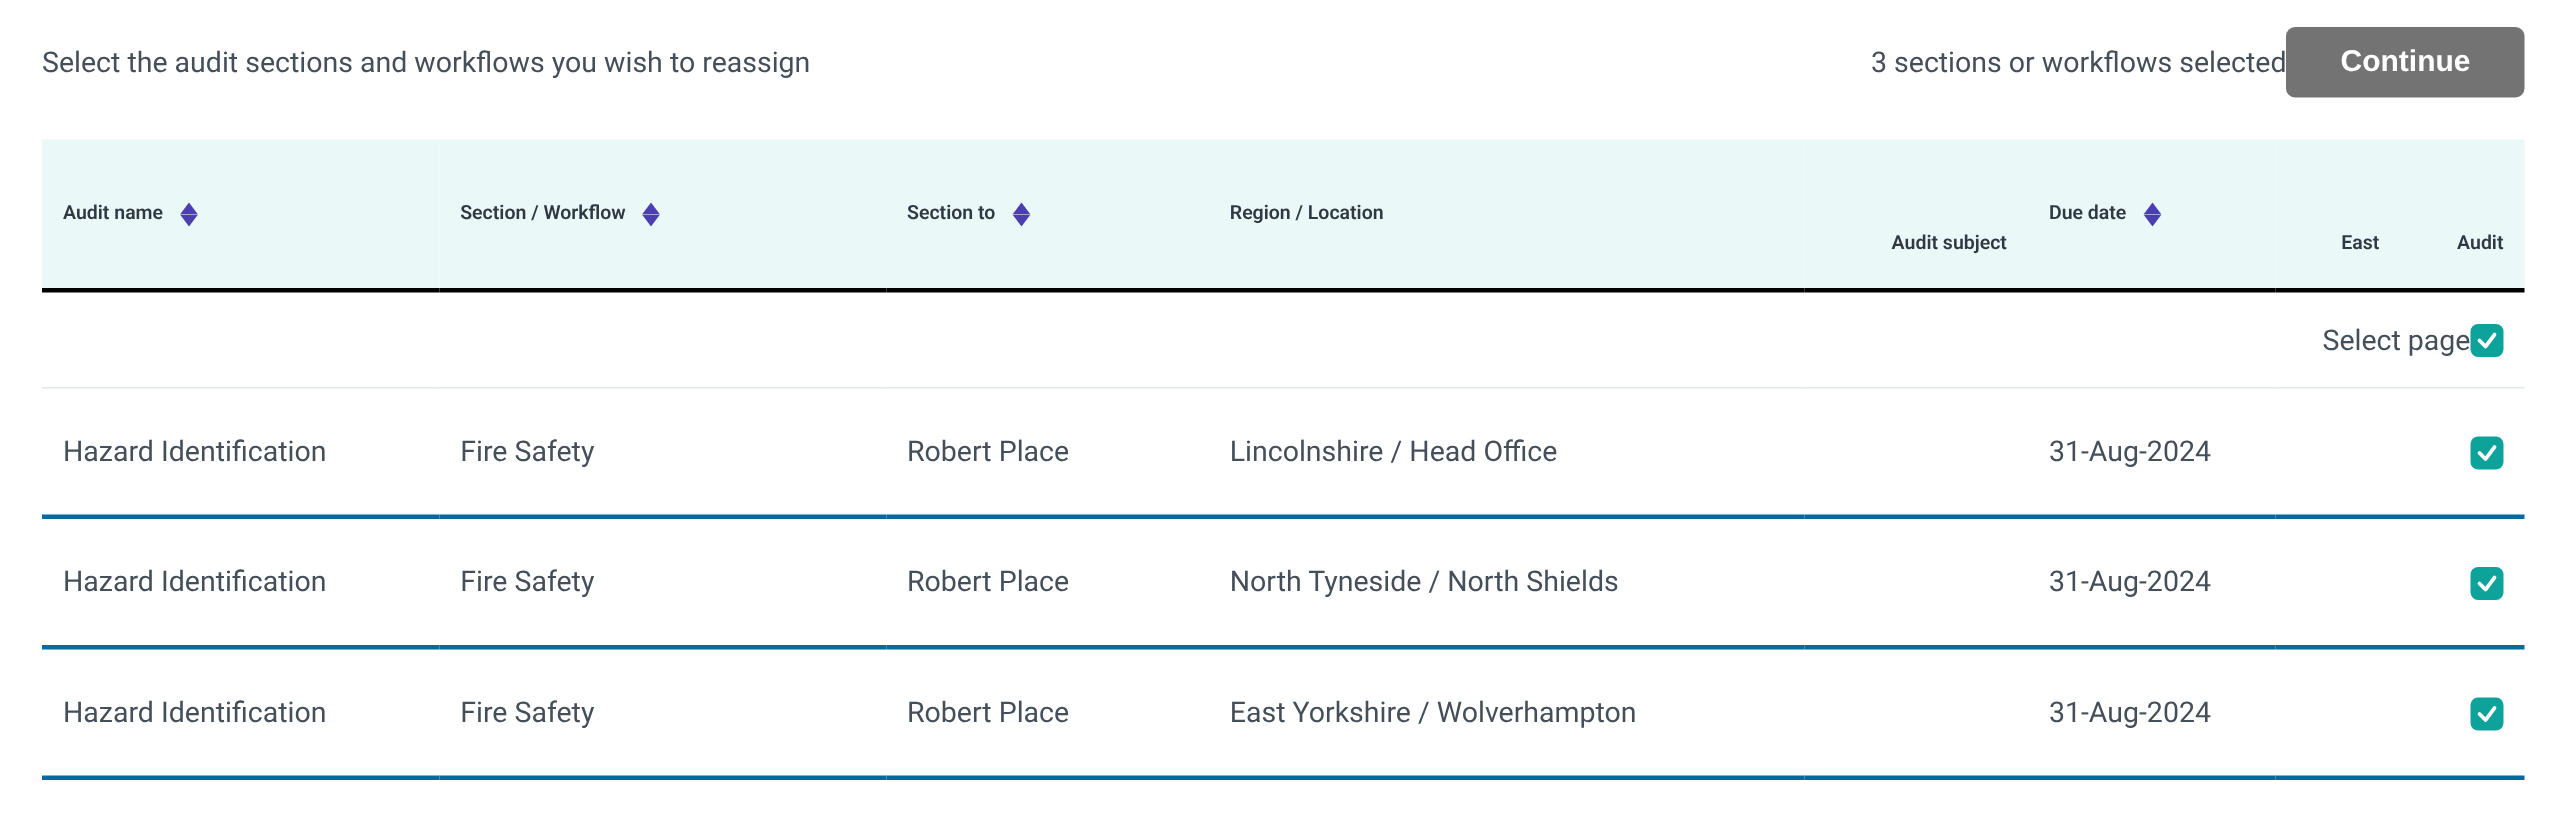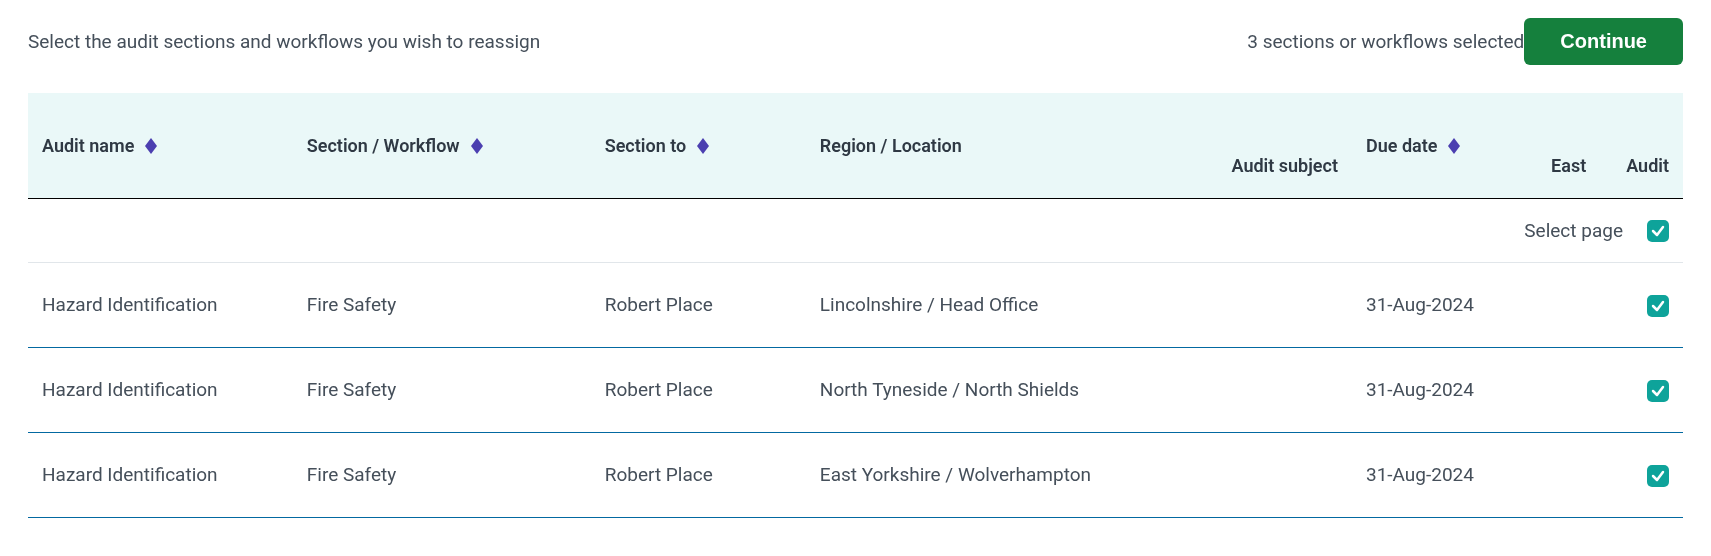--- a/index.html
+++ b/index.html
@@ -21,43 +21,43 @@
     color: #454f5a;
   }
   .top-right {
     display: flex;
     align-items: center;
   }
   .selected-status {
     color: #454f5a;
   }
   .continue-btn {
-    background: #15803d;
+    background: #737373;
     color: #ffffff;
     border: none;
     border-radius: 6px;
     padding: 12px 36px;
     font-size: 20px;
     font-weight: 600;
     cursor: pointer;
     white-space: nowrap;
   }
   table.data {
     width: 100%;
     border-collapse: collapse;
     table-layout: fixed;
   }
   thead th {
     background: #eaf8f8;
     font-weight: 600;
     color: #2f3944;
     text-align: left;
     padding: 22px 14px;
-    border-bottom: 1px solid #000000;
-    font-size: 18px;
+    border-bottom: 3px solid #000000;
+    font-size: 13px;
   }
   thead th.sortable {
     cursor: pointer;
   }
   thead th .th-flex {
     display: flex;
     align-items: center;
     gap: 10px;
   }
   thead th.align-right .th-flex { justify-content: flex-end; margin-top: 40px; }
@@ -68,28 +68,28 @@
   }
   .sort-icon svg { display: block; }
   .select-page-row td {
     padding: 20px 14px;
     border-bottom: 1px solid #e1e6ea;
     text-align: right;
   }
   .select-page-wrap {
     display: inline-flex;
     align-items: center;
-    gap: 24px;
+    gap: 0;
   }
   .select-page-label {
     color: #454f5a;
   }
   tbody td {
     padding: 30px 14px;
-    border-bottom: 1px solid #0369a1;
+    border-bottom: 3px solid #0369a1;
     color: #454f5a;
   }
   td.align-right, th.align-right { text-align: right; }
   .checkbox {
     display: inline-flex;
     align-items: center;
     justify-content: center;
     width: 22px;
     height: 22px;
     border-radius: 5px;

